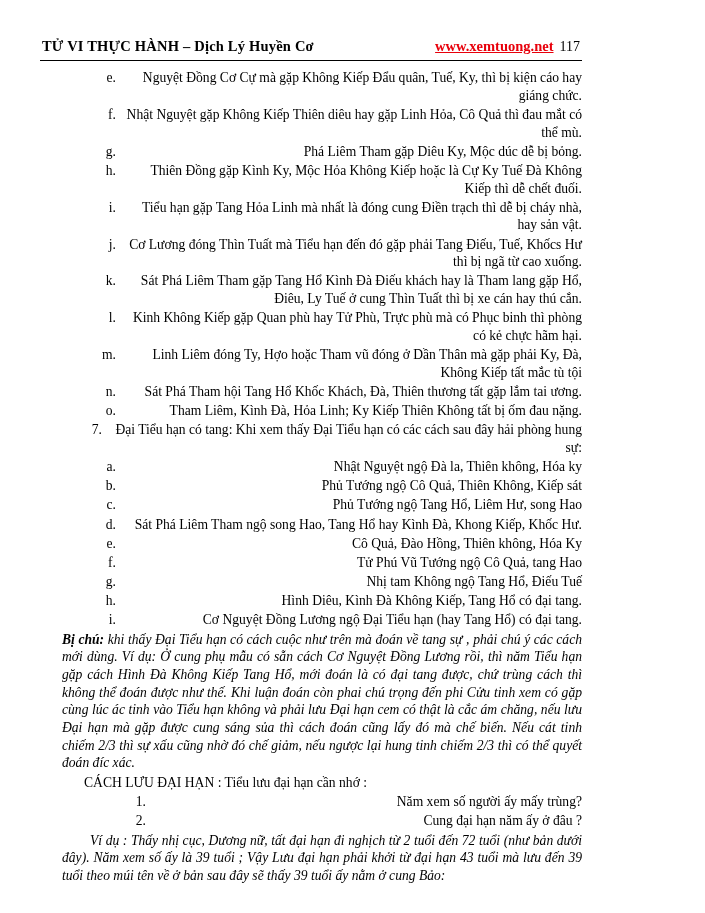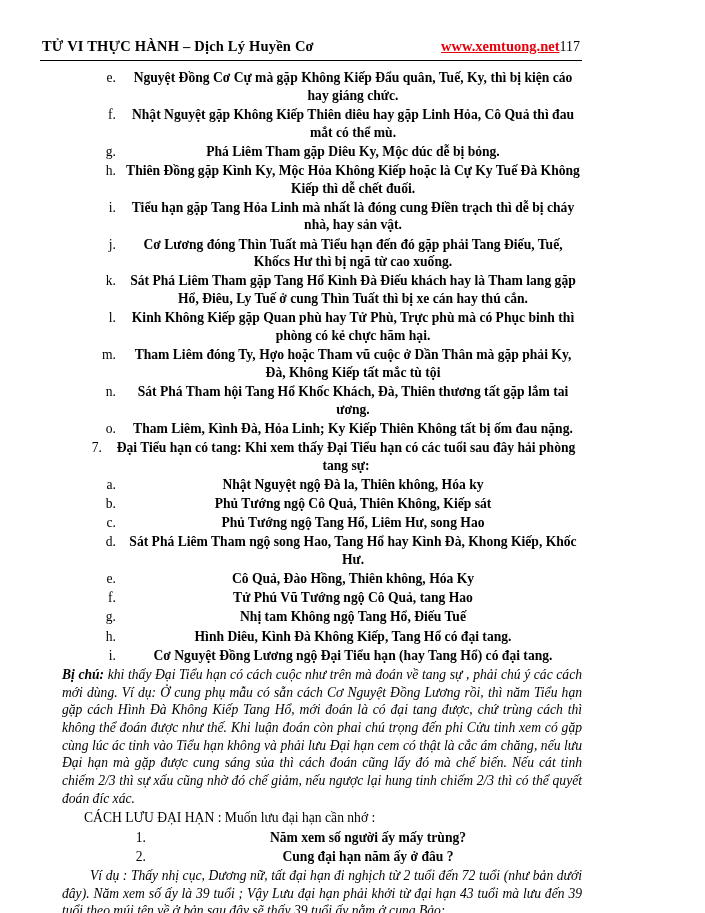--- a/index.html
+++ b/index.html
@@ -27,20 +27,21 @@
     font-size: 14.5px;
     padding: 0 2px 3px 2px;
   }
   .header-left {
     font-weight: bold;
     letter-spacing: 0.2px;
   }
   .header-right {
     display: flex;
     align-items: flex-end;
+    gap: 6px;
   }
   .header-url {
     color: #e8000b;
     font-weight: bold;
     text-decoration: underline;
     font-size: 14.5px;
   }
   .header-page {
     font-size: 14px;
     color: #000;
@@ -60,22 +61,21 @@
   }
   .item .marker {
     width: 26px;
     min-width: 26px;
     text-align: right;
     padding-right: 8px;
     box-sizing: border-box;
   }
   .item .body {
     flex: 1;
-    text-align: center;
-    font-weight: bold;
+    text-align: right;
   }
   
   .lvl-a { margin-left: 58px; }
   .lvl-num { margin-left: 44px; }
   .lvl-bul { margin-left: 88px; }
 
   .para {
     margin: 0 0 1.5px 0;
     text-align: justify;
     font-style: italic;
@@ -135,36 +135,36 @@
       <div class="item">
         <div class="marker">k.</div>
         <div class="body">Sát Phá Liêm Tham gặp Tang Hổ Kình Đà Điếu khách hay là Tham lang gặp Hổ, Điêu, Ly Tuế ở cung Thìn Tuất thì bị xe cán hay thú cắn.</div>
       </div>
       <div class="item">
         <div class="marker">l.</div>
         <div class="body">Kinh Không Kiếp gặp Quan phù hay Tử Phù, Trực phù mà có Phục binh thì phòng có kẻ chực hãm hại.</div>
       </div>
       <div class="item">
         <div class="marker">m.</div>
-        <div class="body">Tham Liêm đóng Ty, Hợo hoặc Tham vũ cuộc ở Dần Thân mà gặp phải Ky, Đà, Không Kiếp tất mắc tù tội</div>
+        <div class="body">Linh Liêm đóng Ty, Hợo hoặc Tham vũ đóng ở Dần Thân mà gặp phải Ky, Đà, Không Kiếp tất mắc tù tội</div>
       </div>
       <div class="item">
         <div class="marker">n.</div>
         <div class="body">Sát Phá Tham hội Tang Hổ Khốc Khách, Đà, Thiên thương tất gặp lắm tai ương.</div>
       </div>
       <div class="item">
         <div class="marker">o.</div>
         <div class="body">Tham Liêm, Kình Đà, Hỏa Linh; Ky Kiếp Thiên Không tất bị ốm đau nặng.</div>
       </div>
     </div>
 
     <div class="lvl-num">
       <div class="item">
         <div class="marker">7.</div>
-        <div class="body">Đại Tiểu hạn có tang: Khi xem thấy Đại Tiểu hạn có các tuổi sau đây hải phòng tang sự:</div>
+        <div class="body">Đại Tiểu hạn có tang: Khi xem thấy Đại Tiểu hạn có các cách sau đây hải phòng hung sự:</div>
       </div>
     </div>
 
     <div class="lvl-a">
       <div class="item">
         <div class="marker">a.</div>
         <div class="body">Nhật Nguyệt ngộ Đà la, Thiên không, Hóa ky</div>
       </div>
       <div class="item">
         <div class="marker">b.</div>
@@ -197,21 +197,21 @@
       <div class="item">
         <div class="marker">i.</div>
         <div class="body">Cơ Nguyệt Đồng Lương ngộ Đại Tiểu hạn (hay Tang Hổ) có  đại tang.</div>
       </div>
     </div>
 
     <div class="para para-block">
       <span class="bold">Bị chú:</span><span> khi thấy Đại Tiểu hạn có cách cuộc như trên mà đoán về tang sự , phải chú ý các cách mới dùng. Ví dụ: Ở cung phụ mẫu có sẵn cách Cơ Nguyệt Đồng Lương rồi, thì năm Tiểu hạn gặp cách Hình Đà Không Kiếp Tang Hổ, mới đoán là có đại tang được, chứ trùng cách thì không thể đoán được như  thế. Khi luận đoán còn  phai chú trọng đến phi Cửu tinh xem có gặp cùng lúc ác tinh vào Tiểu hạn không và phải lưu Đại hạn cem có thật là cắc ám chăng, nếu lưu Đại hạn mà gặp được cung sáng sủa thì cách đoán cũng lấy đó mà chế biến. Nếu cát tinh chiếm 2/3 thì sự xấu cũng nhờ đó chế giảm, nếu ngược lại hung tinh chiếm 2/3 thì có thể quyết đoán đíc xác.</span>
     </div>
 
-    <div class="section-head">CÁCH LƯU ĐẠI HẠN : Muốn lưu đại hạn cần nhớ :</div>
+    <div class="section-head">CÁCH LƯU ĐẠI HẠN : Tiểu lưu đại hạn cần nhớ :</div>
 
     <div class="lvl-bul">
       <div class="item">
         <div class="marker">1.</div>
         <div class="body">Năm xem số người ấy mấy trùng?</div>
       </div>
       <div class="item">
         <div class="marker">2.</div>
         <div class="body">Cung đại hạn năm ấy ở đâu ?</div>
       </div>

